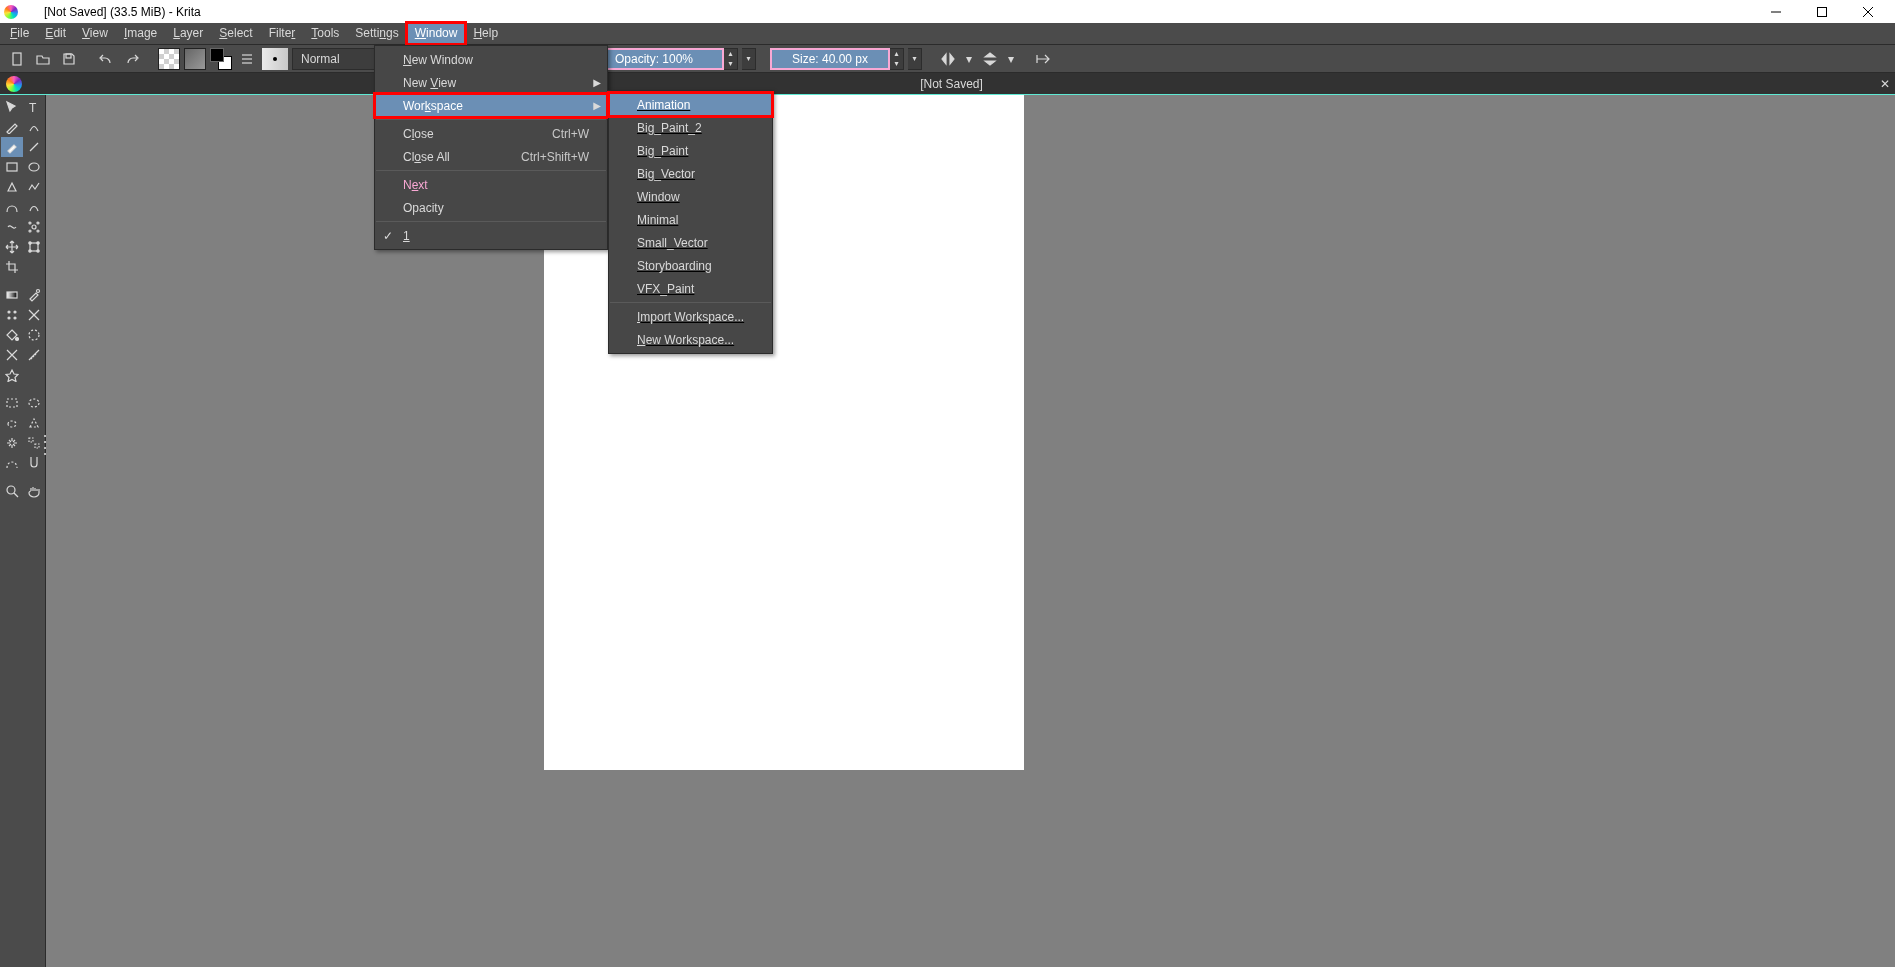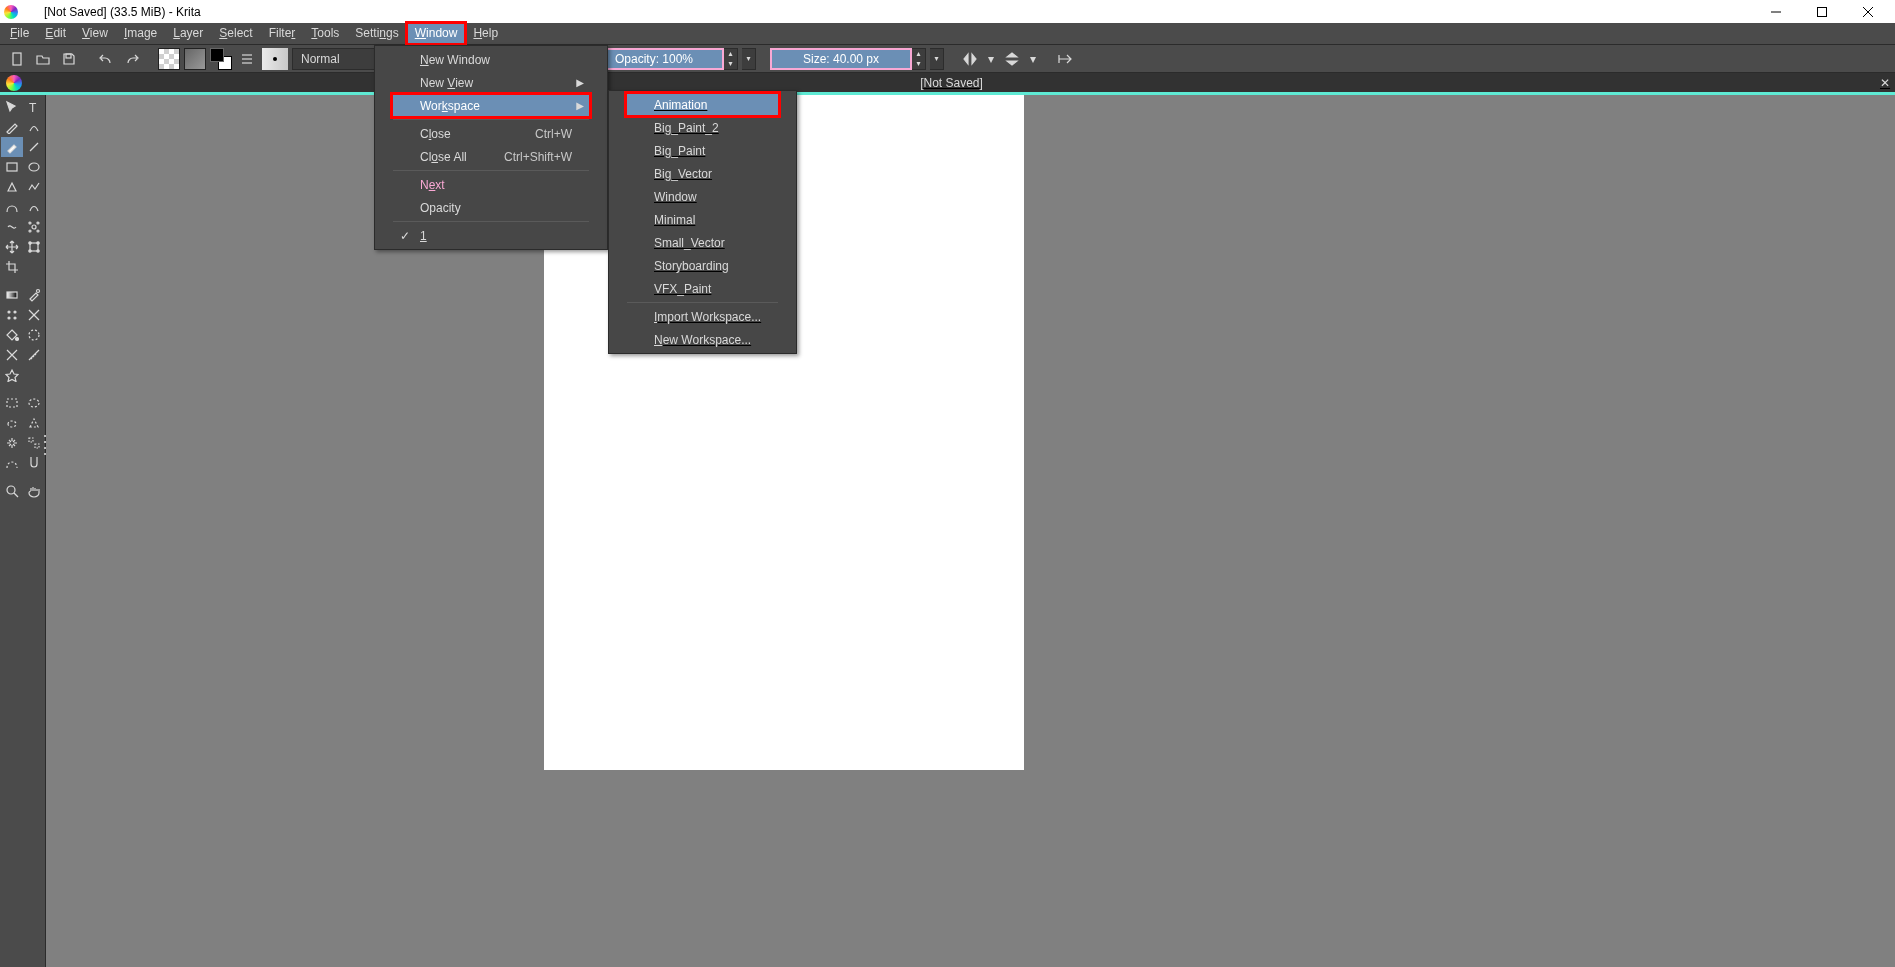--- a/index.html
+++ b/index.html
@@ -38,42 +38,42 @@
 .combobox { height:22px; min-width:260px; border:1px solid #2c2c2c; background:#3d3d3d; display:flex; align-items:center; padding:0 6px 0 8px; color:#d9d9d9; position:relative; }
 .combobox .chev { position:absolute; right:4px; top:50%; transform:translateY(-50%); }
 
 .spinbox { height:22px; display:flex; align-items:stretch; }
 .spinbox .field { width:140px; background:#6b8fb5; color:#fff; display:flex; align-items:center; justify-content:center; border:2px solid #f9a8d4; }
 .spinbox .steppers { width:14px; display:flex; flex-direction:column; border:1px solid #2c2c2c; border-left:none; background:#3d3d3d; }
 .spinbox .steppers div { flex:1; display:flex; align-items:center; justify-content:center; color:#d9d9d9; font-size:8px; }
 .chev-down { width:14px; height:22px; border:1px solid #2c2c2c; border-left:none; background:#3d3d3d; display:flex; align-items:center; justify-content:center; color:#d9d9d9; font-size:8px; }
 
 
-.doctabbar { height: 22px; background:#323232; border-bottom:3px solid #5eead4; display:flex; align-items:stretch; padding-left:6px;text-decoration:underline; }
+.doctabbar { height: 22px; background:#323232; border-bottom:1px solid #5eead4; display:flex; align-items:stretch; padding-left:6px; }
 .doc-icon { width:16px; height:16px; border-radius:50%; background: conic-gradient(#ff5cbb,#8425c4,#2196f3,#00e1c0,#7fff3a,#ffe23a,#ff7a1a,#ff5cbb); align-self:center; margin-right:6px; }
 .doctabbar .spacer { flex:1; }
 .doctabbar .doc-title { color:#d9d9d9; align-self:center; }
 .doctabbar .x { width:20px; color:#d9d9d9; display:flex; align-items:center; justify-content:center; }
 
 
 .main { position:absolute; left:0; right:0; top:95px; bottom:0; display:flex; }
 .toolbox { width:46px; background:#4b4b4b; border-right:1px solid #2b2b2b; display:flex; flex-direction:column; align-items:center; padding-top:2px; gap:0; }
 .toolrow { display:flex; gap:0; }
 .toolbtn { width:22px; height:20px; display:flex; align-items:center; justify-content:center; color:#d9d9d9; }
 .toolbtn.active { background:#6b8fb5; }
 .toolbtn svg { stroke:#d9d9d9; fill:none; stroke-width:1.2; }
 .toolgap { height:8px; }
 
 .canvas-area { flex:1; position:relative; background:#808080; }
 .canvas { position:absolute; left:498px; top:0; width:480px; height:675px; background:#fff; }
 .drag-handle { position:absolute; left:-2px; top:340px; width:6px; height:20px; display:flex; flex-direction:column; justify-content:space-between; }
 .drag-handle span { width:2px; height:2px; background:#bbb; }
 
 
-.menu-popup { position:absolute; background:#474747; border:1px solid #2b2b2b; box-shadow: 2px 2px 4px rgba(0,0,0,0.4); min-width:230px; padding:2px 17px; }
+.menu-popup { position:absolute; background:#474747; border:1px solid #2b2b2b; box-shadow: 2px 2px 4px rgba(0,0,0,0.4); min-width:230px; padding:2px 0; }
 .menu-popup .row { height:23px; display:flex; align-items:center; color:#d9d9d9; padding: 0 18px 0 28px; position:relative; }
 .menu-popup .row.highlight { background:#6b8fb5; color:#fff; }
 .menu-popup .row.disabled { color:#f9a8d4; }
 .menu-popup .row .shortcut { margin-left:auto; color:#c8c8c8; }
 .menu-popup .row .arrow { position:absolute; right:6px; color:#d9d9d9; font-size:10px; }
 .menu-popup .row .check { position:absolute; left:8px; color:#d9d9d9; }
 .menu-popup .sep { height:1px; background:#5a5a5a; margin:2px 1px; }
 .menu-popup .row .ul { text-decoration: underline; }
 
 .redbox { outline: 3px solid #ff0000; outline-offset:-1px; }
@@ -195,21 +195,21 @@
   <div class="spinbox">
     <div class="field">Opacity: 100%</div>
     <div class="steppers">
         <div>▴</div>
         <div>▾</div>
       </div>
   </div>
   <div class="chev-down">▾</div>
   <div style="width:6px"></div>
   <div class="spinbox">
-    <div class="field" style="width:142px">Size: 40.00 px</div>
+    <div class="field" style="width:120px">Size: 40.00 px</div>
     <div class="steppers">
         <div>▴</div>
         <div>▾</div>
       </div>
   </div>
   <div class="chev-down">▾</div>
   <div class="vsep"></div>
   <div class="iconbtn">
       <svg width="16" height="14">
         <path d="M6 2 2 7l4 5zM10 2l4 5-4 5z" fill="#d9d9d9"></path>

